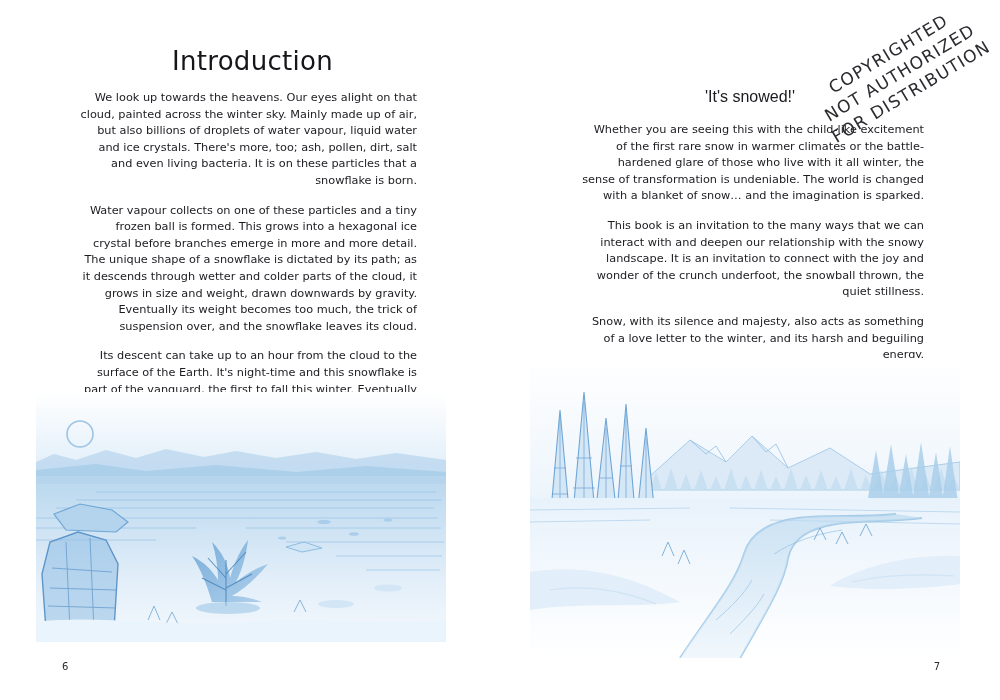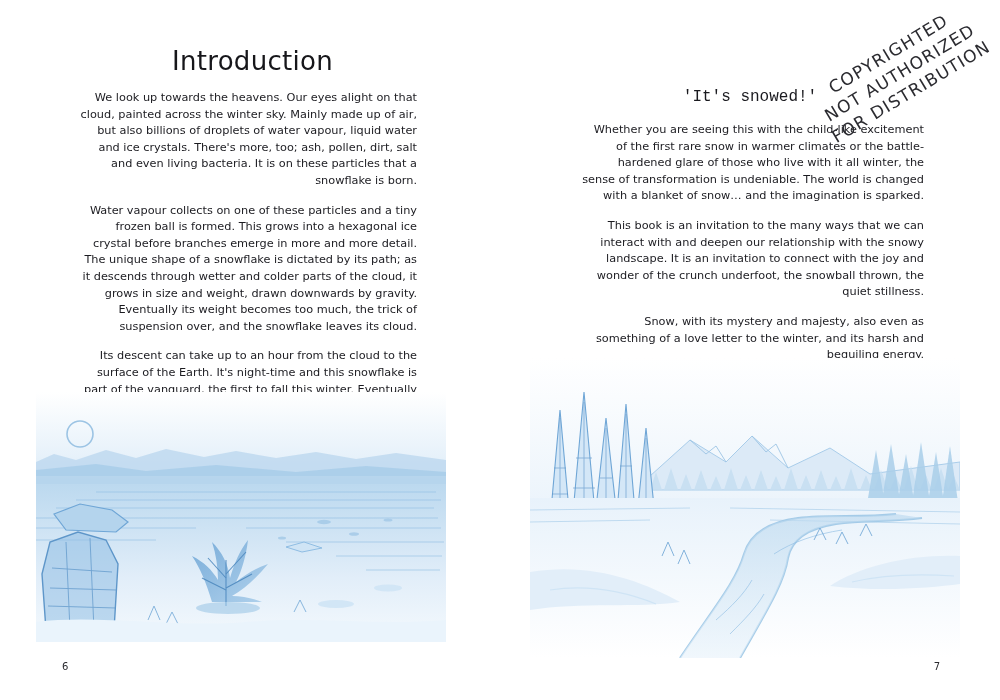--- a/index.html
+++ b/index.html
@@ -48,21 +48,21 @@
     left: 172px;
     width: 320px;
   }
 
   .section-heading {
     position: absolute;
     left: 0;
     width: 500px;
     top: 88px;
     text-align: center;
-    font-family: Liberation Mono, monospace;
+    font-family: Liberation Sans, sans-serif;
     font-size: 16px;
     color: #1a1a1f;
   }
 
   .col {
     position: absolute;
     font-family: "DejaVu Sans", sans-serif;
     font-size: 11.3px;
     line-height: 16.6px;
     color: #1b1b20;
@@ -230,21 +230,21 @@
     <div class="folio left-folio">6</div>
   </div>
 
   <div class="page right">
 
     <div class="section-heading">'It's snowed!'</div>
 
     <div class="col right-col" style="left:82px;">
       <p>Whether you are seeing this with the child-like excitement of the first rare snow in warmer climates or the battle-hardened glare of those who live with it all winter, the sense of transformation is undeniable. The world is changed with a blanket of snow… and the imagination is sparked.</p>
       <p>This book is an invitation to the many ways that we can interact with and deepen our relationship with the snowy landscape. It is an invitation to connect with the joy and wonder of the crunch underfoot, the snowball thrown, the quiet stillness.</p>
-      <p>Snow, with its mystery and majesty, also even as something of a love letter to the winter, and its harsh and beguiling energy.</p>
+      <p>Snow, with its silence and majesty, also acts as something of a love letter to the winter, and its harsh and beguiling energy.</p>
       <p>The snow awaits, let's head out there!</p>
     </div>
 
     <svg class="illus right-illus" style="left:30px;top:358px;" viewBox="0 0 430 300">
       <defs>
         <linearGradient id="rsky" x1="0" y1="0" x2="0" y2="1">
           <stop offset="0%" stop-color="#ffffff"></stop>
           <stop offset="100%" stop-color="#eaf3fb"></stop>
         </linearGradient>
         <linearGradient id="rground" x1="0" y1="0" x2="0" y2="1">

